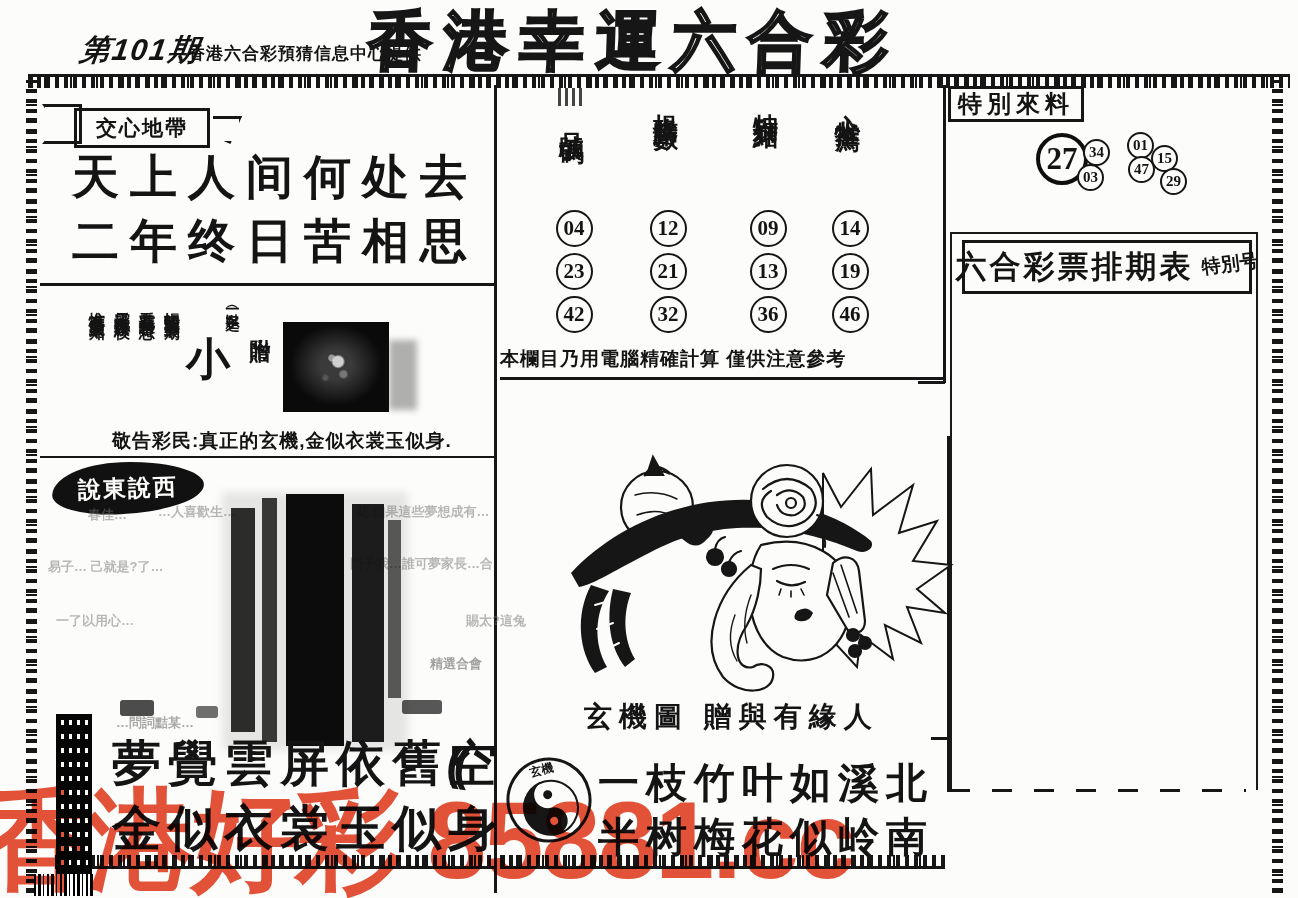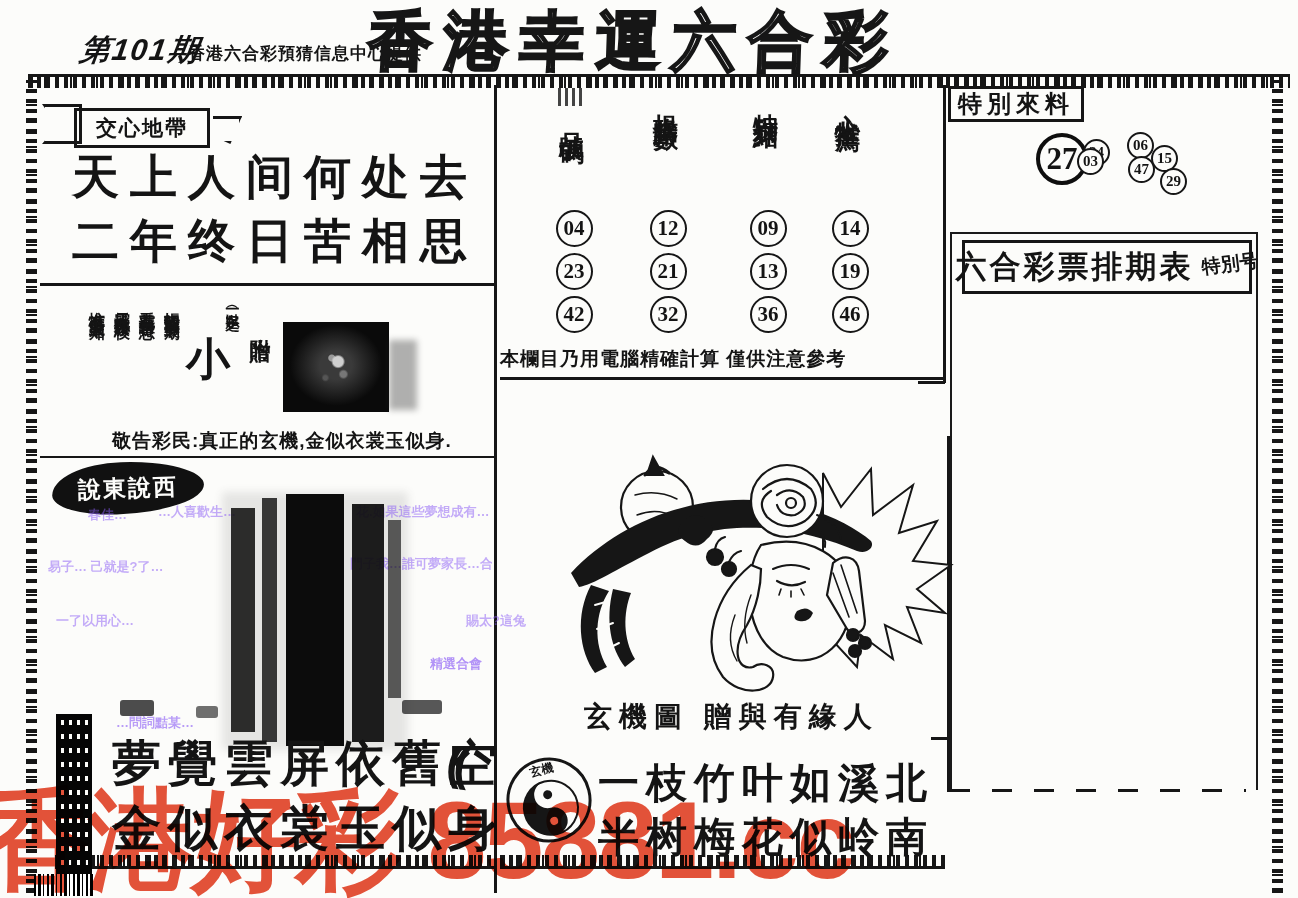--- a/index.html
+++ b/index.html
@@ -50,21 +50,21 @@
       radial-gradient(circle at 57% 58%,#777 0 3px,transparent 5px),
       radial-gradient(circle at 40% 62%,#555 0 2px,transparent 4px),
       radial-gradient(ellipse at 50% 48%,#3a3a3a 0 16px,#0a0a0a 46px),#060606;}
   .photo-smear{left:389px;top:340px;width:28px;height:70px;background:#222;opacity:.35;filter:blur(3px);}
   .notice{left:112px;top:428px;font-size:19px;font-weight:800;letter-spacing:1px;white-space:nowrap;}
 
   .blob{left:52px;top:462px;width:152px;height:52px;background:#111;border-radius:46% 54% 58% 42%/60% 48% 52% 40%;
       display:flex;align-items:center;justify-content:center;color:#fcfcfa;font-size:23px;font-weight:800;
       letter-spacing:2px;transform:rotate(-2deg);}
 
-  .scrib{color:#8b5cf6;opacity:.5;filter:blur(.4px);font-size:13px;font-weight:600;white-space:nowrap;overflow:hidden;}
+  .scrib{color:#737373;opacity:.5;filter:blur(.4px);font-size:13px;font-weight:600;white-space:nowrap;overflow:hidden;}
   .wash{left:222px;top:492px;width:186px;height:258px;background:#444;opacity:.12;filter:blur(4px);}
   .streak{background:#0c0c0c;filter:blur(.7px);}
   .blot{background:#111;border-radius:3px;}
 
   .bigline1{left:112px;top:731px;font-size:49px;font-weight:800;letter-spacing:7px;white-space:nowrap;}
   .bigline2{left:112px;top:796px;font-size:49px;font-weight:800;letter-spacing:7px;white-space:nowrap;}
   .parens{left:447px;top:736px;font-size:46px;font-weight:700;transform:rotate(8deg);letter-spacing:-8px;}
   .glyphcol{left:56px;top:714px;width:36px;height:160px;background:
       repeating-linear-gradient(0deg,#050505 0 9px,transparent 9px 14px),
       repeating-linear-gradient(90deg,#050505 0 5px,transparent 5px 8px);}
@@ -205,22 +205,22 @@
   <div class="abs cstack" style="left:830px;top:210px;">
     <span class="c">14</span>
     <span class="c">19</span>
     <span class="c">46</span>
   </div>
   <div class="abs numnote">本欄目乃用電腦精確計算 僅供注意參考</div>
 
   <div class="abs speclab">特別來料</div>
   <span class="abs c-big" style="left:1036px;top:133px;">27</span>
   <span class="abs c-sm" style="left:1083px;top:139px;">34</span>
-  <span class="abs c-sm" style="left:1077px;top:148px;">03</span>
-  <span class="abs c-sm" style="left:1127px;top:132px;">06</span>
+  <span class="abs c-sm" style="left:1077px;top:164px;">03</span>
+  <span class="abs c-sm" style="left:1127px;top:132px;">01</span>
   <span class="abs c-sm" style="left:1128px;top:156px;">47</span>
   <span class="abs c-sm" style="left:1151px;top:145px;">15</span>
   <span class="abs c-sm" style="left:1160px;top:168px;">29</span>
 
   <div class="abs schedbox"></div>
   <div class="abs schedhead">
     <span class="schedtitle">六合彩票排期表</span>
     <span class="schedtag">特別号</span>
   </div>
   <div class="abs dash" style="left:950px;top:789px;width:296px;"></div>

